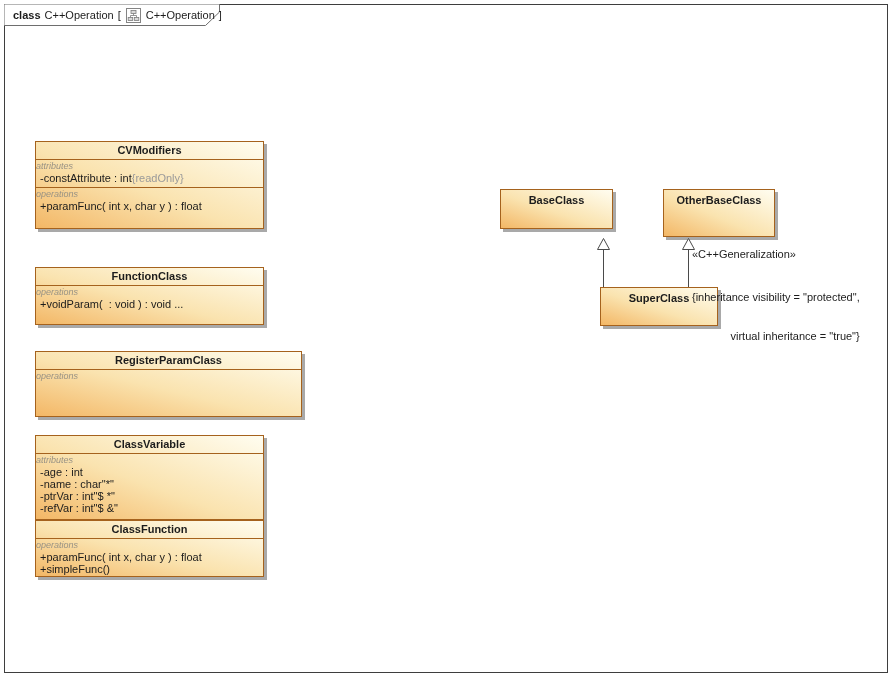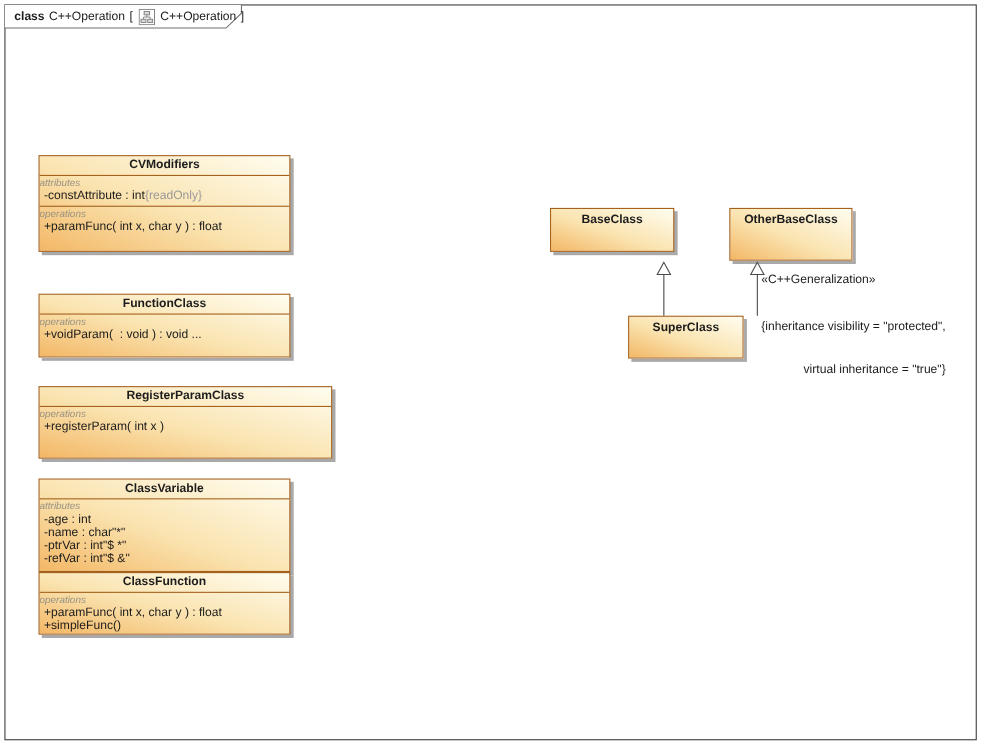--- a/index.html
+++ b/index.html
@@ -86,21 +86,20 @@
   <div class="cls-sect grow">
     <div class="sect-label">operations</div>
     <div class="sect-line">+voidParam(  : void ) : void ...</div>
   </div>
 </div>
 
 <div class="uml-class" style="left:35px;top:351px;width:267px;height:66px">
   <div class="cls-title">RegisterParamClass</div>
   <div class="cls-sect grow">
     <div class="sect-label">operations</div>
-    <div class="sect-line">+registerParam( int x )</div>
   </div>
 </div>
 
 <div class="uml-class" style="left:35px;top:435px;width:229px;height:85px">
   <div class="cls-title">ClassVariable</div>
   <div class="cls-sect grow">
     <div class="sect-label">attributes</div>
     <div class="sect-line">-age : int</div>
     <div class="sect-line">-name : char"*"</div>
     <div class="sect-line">-ptrVar : int"$ *"</div>
@@ -118,21 +117,21 @@
 </div>
 
 <div class="uml-class simple" style="left:500px;top:189px;width:113px;height:40px">
   <div class="cls-title">BaseClass</div>
 </div>
 
 <div class="uml-class simple" style="left:663px;top:189px;width:112px;height:48px">
   <div class="cls-title">OtherBaseClass</div>
 </div>
 
-<div class="uml-class simple" style="left:571px;top:287px;width:105px;height:39px">
+<div class="uml-class simple" style="left:600px;top:287px;width:118px;height:39px">
   <div class="cls-title">SuperClass</div>
 </div>
 
 <svg class="edges" width="895" height="681">
   <g stroke="#4a4a4a" stroke-width="1">
     <line x1="603.5" y1="249.5" x2="603.5" y2="287"></line>
     <polygon points="603.5,238.5 597.5,249.5 609.5,249.5" fill="#ffffff"></polygon>
   </g>
   <g stroke="#4a4a4a" stroke-width="1">
     <line x1="688.5" y1="249.5" x2="688.5" y2="287"></line>

